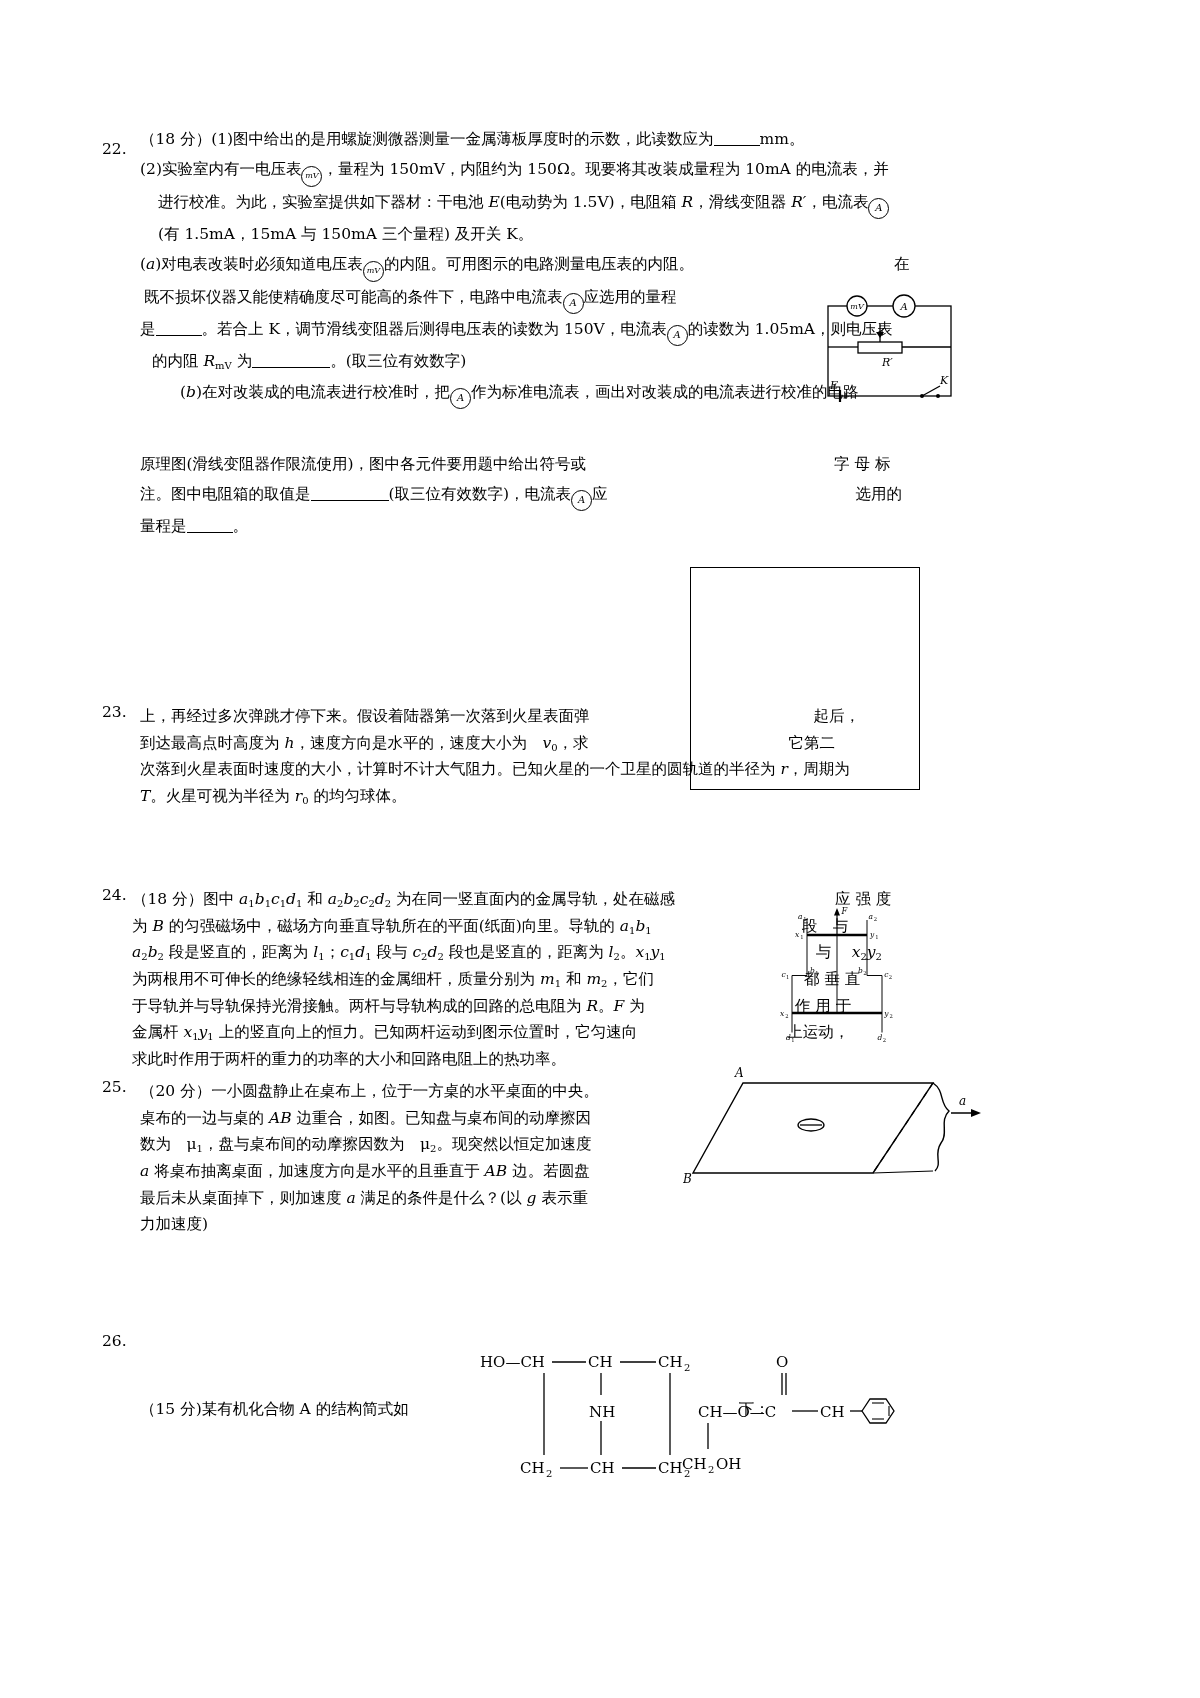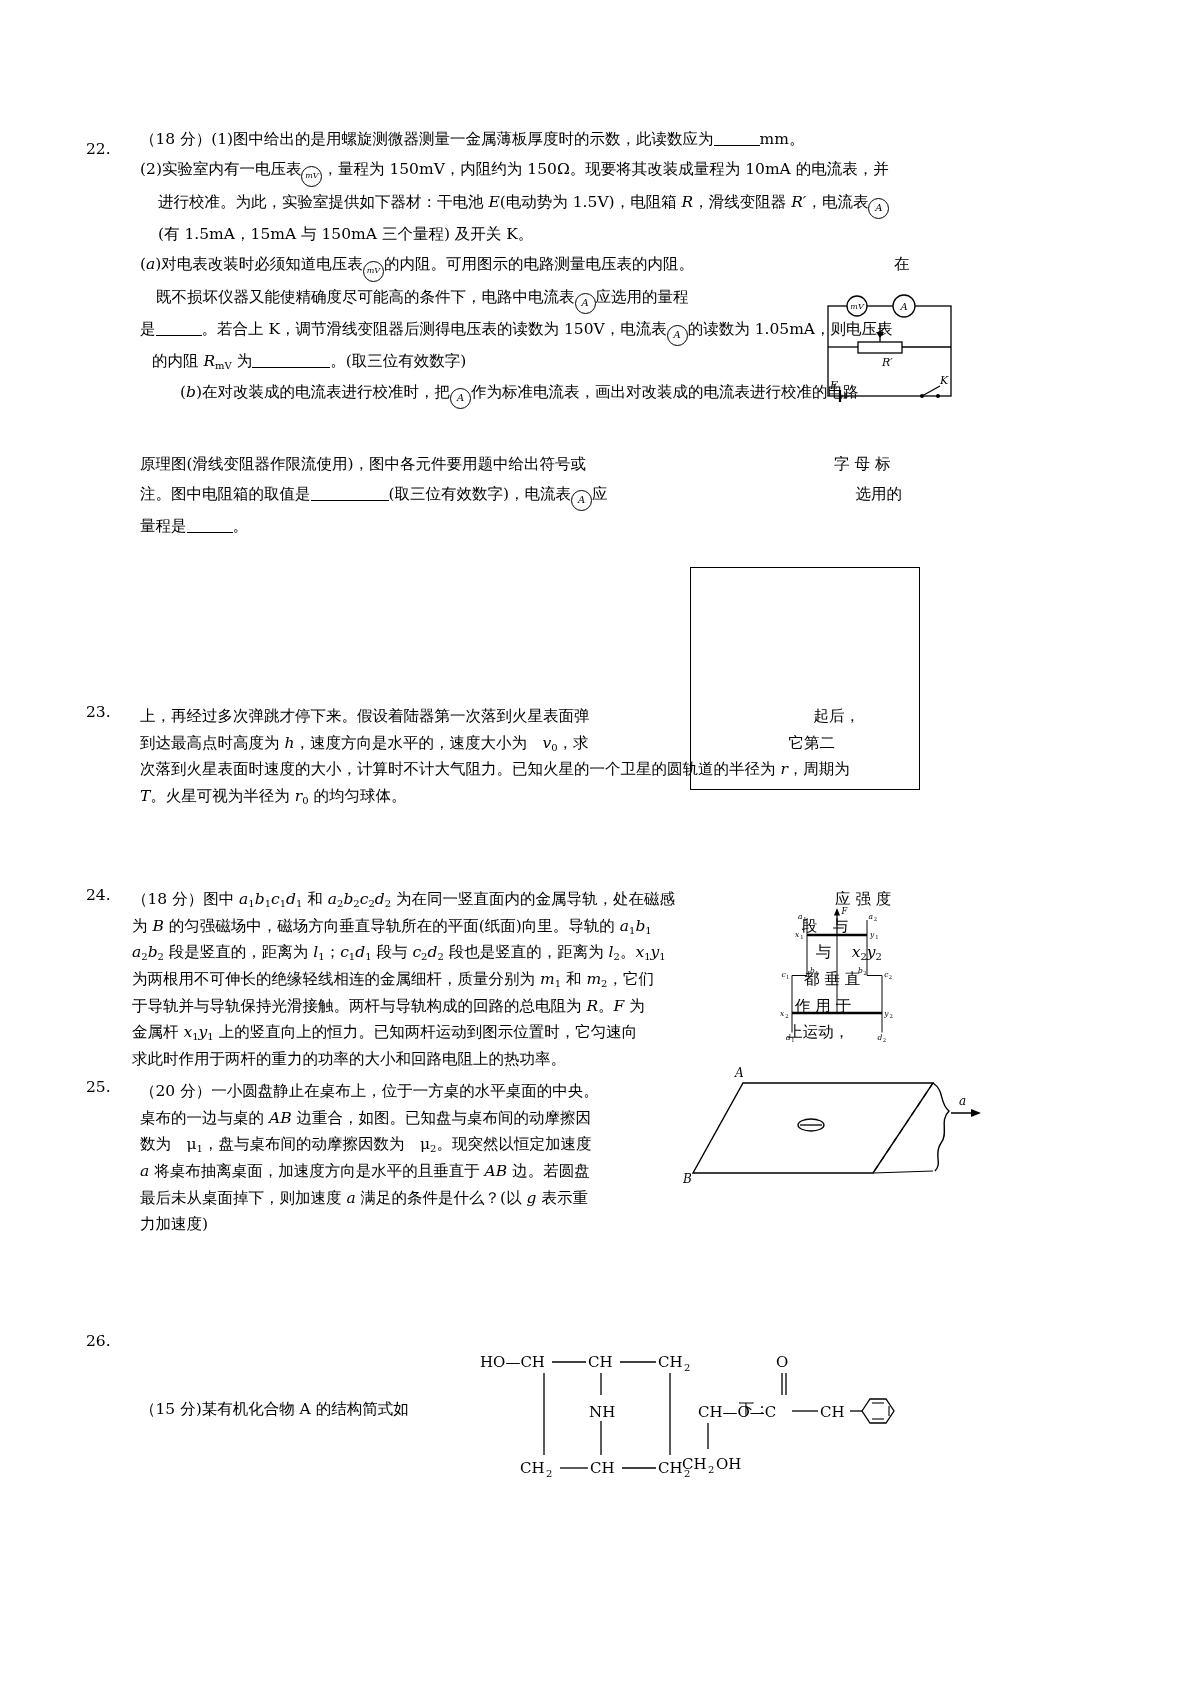--- a/index.html
+++ b/index.html
@@ -22,20 +22,21 @@
     height: 1698px;
   }
   .q {
     position: absolute;
     font-size: 15.5px;
     line-height: 1.95;
   }
   .num {
     position: absolute;
     font-size: 15.5px;
+    margin-left: 16px;
   }
   .ln { display: block; white-space: nowrap; }
   .blank-s { display: inline-block; border-bottom: 1px solid #000; width: 46px; vertical-align: -2px; }
   .blank-m { display: inline-block; border-bottom: 1px solid #000; width: 78px; vertical-align: -2px; }
   .it { font-style: italic; font-family: "DejaVu Serif", "Liberation Serif", serif; }
   .sub { font-size: 10px; vertical-align: -3px; }
   .meter {
     display: inline-block;
     width: 19px; height: 19px;
     border: 1.2px solid #000;
@@ -82,21 +83,21 @@
     </span>
     <span class="ln" style="margin-left:18px;">
       进行校准。为此，实验室提供如下器材：干电池 <span class="it">E</span>(电动势为 1.5V)，电阻箱 <span class="it">R</span>，滑线变阻器 <span class="it">R′</span>，电流表<span class="meter">A</span>
     </span>
     <span class="ln" style="margin-left:18px;">
       (有 1.5mA，15mA 与 150mA 三个量程) 及开关 K。
     </span>
     <span class="ln" style="">
       (<span class="it">a</span>)对电表改装时必须知道电压表<span class="meter small">mV</span>的内阻。可用图示的电路测量电压表的内阻。<span style="display:inline-block;width:200px;"></span>在
     </span>
-    <span class="ln" style="margin-left:16px;">
+    <span class="ln" style="margin-left:4px;">
       既不损坏仪器又能使精确度尽可能高的条件下，电路中电流表<span class="meter">A</span>应选用的量程
     </span>
     <span class="ln" style="margin-left:0px;">
       是<span class="blank-s"></span>。若合上 K，调节滑线变阻器后测得电压表的读数为 150V，电流表<span class="meter">A</span>的读数为 1.05mA，则电压表
     </span>
     <span class="ln" style="margin-left:12px;">
       的内阻 <span class="it">R</span><span class="sub">mV</span> 为<span class="blank-m"></span>。(取三位有效数字)
     </span>
     <span class="ln" style="margin-left:40px;">
       (<span class="it">b</span>)在对改装成的电流表进行校准时，把<span class="meter">A</span>作为标准电流表，画出对改装成的电流表进行校准的电路

